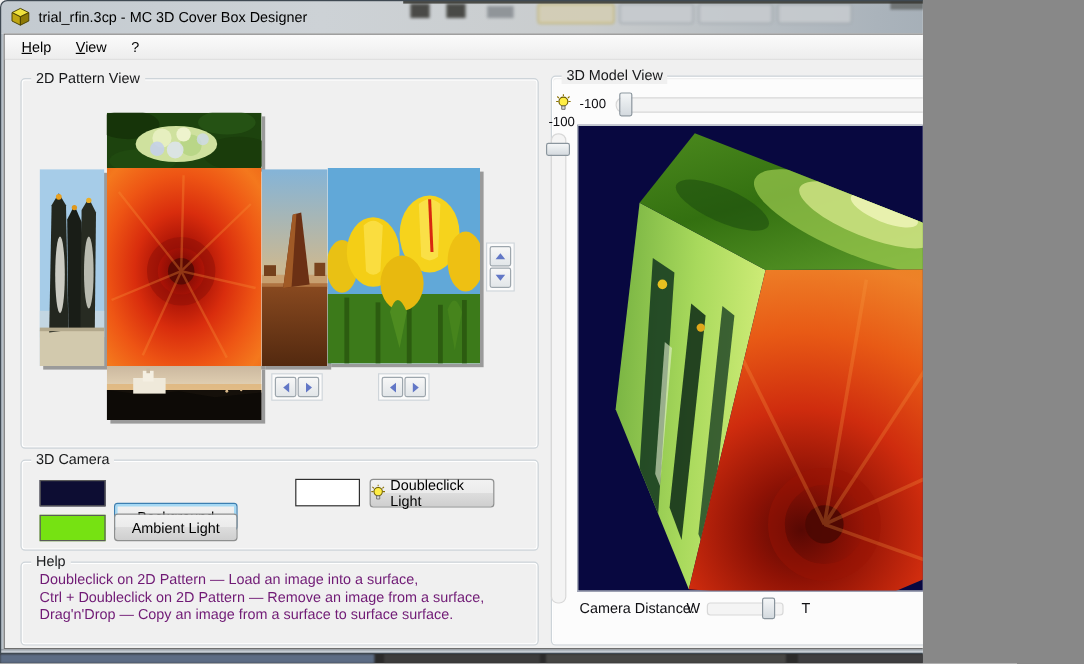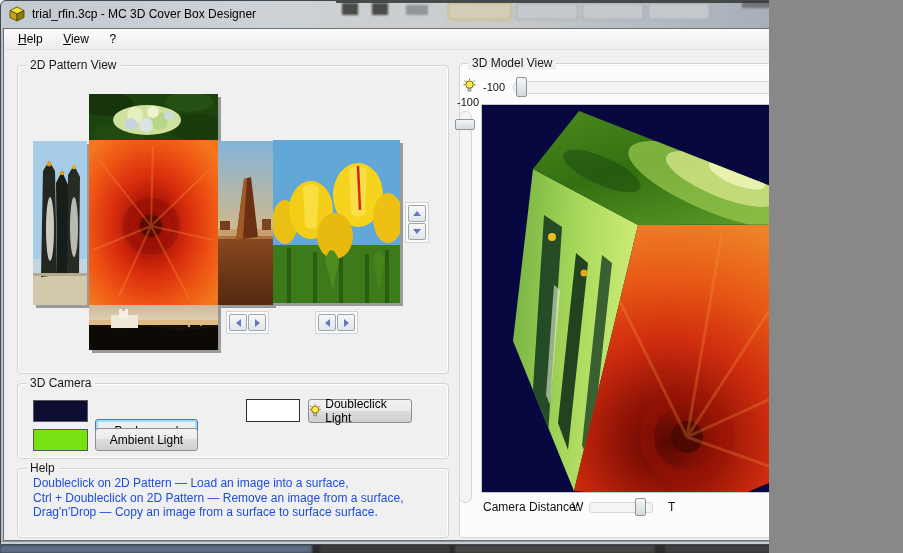--- a/index.html
+++ b/index.html
@@ -68,21 +68,21 @@
   .tri-right { width:0; height:0; border-top:4px solid transparent; border-bottom:4px solid transparent; border-left:5px solid #6277c6; }
 
   
   .btn7 { position:absolute; border:1px solid #8e8f8f; border-radius:3px; font-size:12px; color:#000;
     background:linear-gradient(#f2f2f2,#ebebeb 50%,#dddddd 50%,#cfcfcf);
     display:flex; align-items:center; justify-content:center; gap:4px; cursor:default; }
   .btn7.focused { border-color:#3c7fb1; box-shadow:inset 0 0 0 2px #a6d9f4; }
   .swatch { position:absolute; border:1px solid #5a5a5a; }
 
   
-  .help-text { position:absolute; font-size:12px; line-height:14.5px; color:#1d4ed8; white-space:nowrap; }
+  .help-text { position:absolute; font-size:12px; line-height:14.5px; color:#701a75; white-space:nowrap; }
 
   
   .white-panel { left:461px; top:66px; width:421px; height:470px; background:#fcfcfc; border-radius:3px; }
   .slider-track { position:absolute; background:#f4f4f4; border:1px solid #d8d8d8; border-radius:6px; }
   .slider-thumb { position:absolute; background:linear-gradient(#f4f6f7,#d4dadf); border:1px solid #8a959d; border-radius:2px; }
   .small-val { position:absolute; font-size:11px; color:#101014; }
   .viewport { left:481px; top:104px; width:387px; height:389px; background:#080840; border:1px solid #c2c9cf; overflow:hidden; }
   .cam-label { position:absolute; font-size:12px; color:#101014; white-space:nowrap; }
 </style>
 </head>

